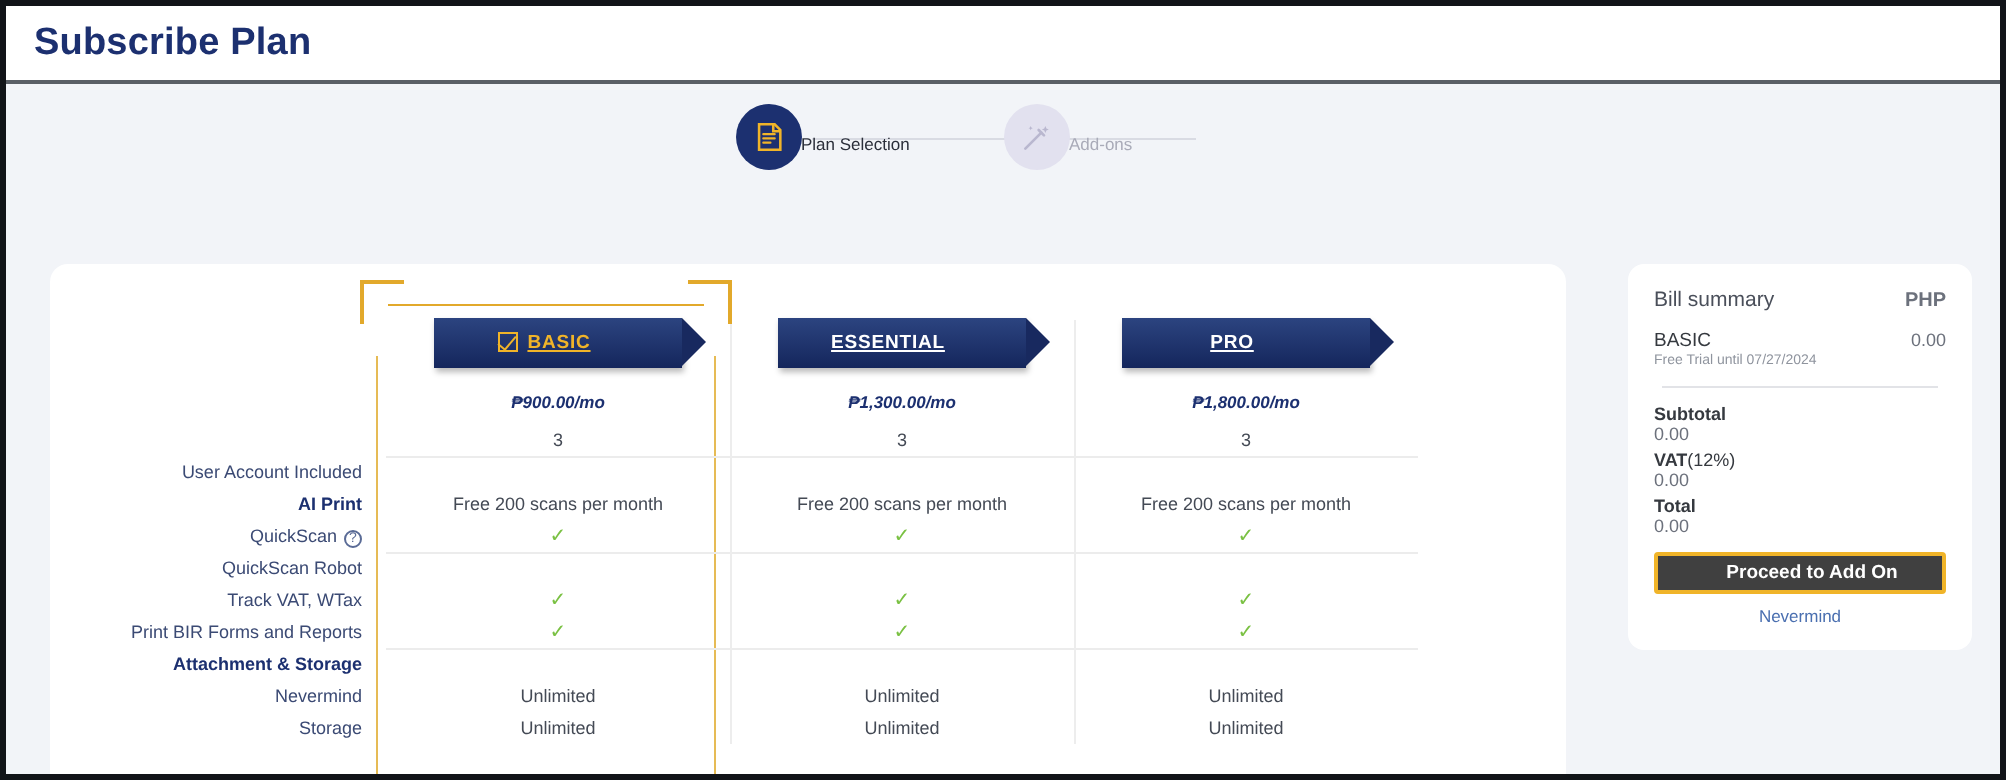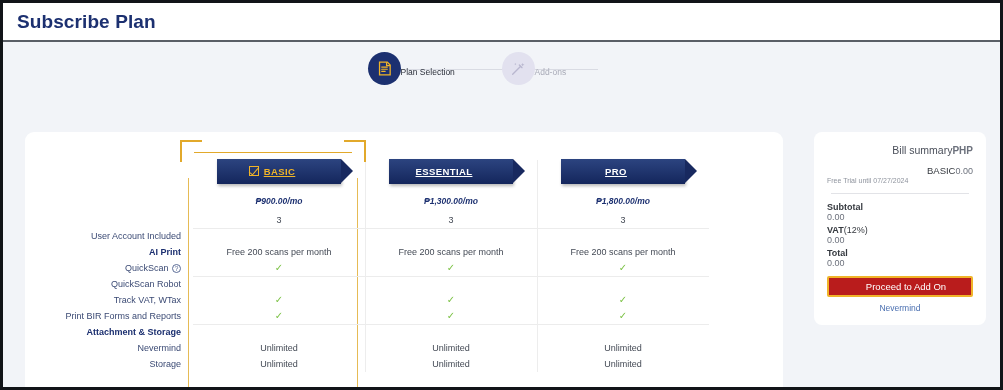--- a/index.html
+++ b/index.html
@@ -259,21 +259,21 @@
     position: absolute;
     right: 14px;
     top: 90px;
     width: 172px;
     background: #ffffff;
     border-radius: 8px;
     padding: 12px 13px 12px 13px;
   }
   .bill-row {
     display: flex;
-    justify-content: flex-end;
+    justify-content: space-between;
     align-items: baseline;
   }
   .bill-title { font-size: 10.5px; color: #4a4f5a; }
   .bill-cur { font-size: 10px; font-weight: bold; color: #6c717c; }
   .bill-plan { font-size: 9.5px; color: #35393f; margin-top: 9px; }
   .bill-plan-amt { font-size: 9px; color: #6c717c; }
   .bill-trial { font-size: 7px; color: #8f949e; margin-top: 1px; }
   .bill-hr {
     height: 1px; background: #e2e3e7;
     margin: 9px 4px 8px 4px;
@@ -282,26 +282,26 @@
     display: flex; justify-content: space-between;
     font-size: 9px; margin-bottom: 3px; flex-direction: column;
   }
   .bill-line .lbl { color: #35393f; }
   .bill-line .lbl b { font-weight: bold; }
   .bill-line .val { color: #6c717c; }
 
   .proceed-btn {
     margin-top: 8px;
     height: 21px;
-    background: #b91c1c;
+    background: #404040;
     border: 2px solid #f0b429;
     border-radius: 2px;
     color: #ffffff;
     font-size: 9.5px;
-    font-weight: normal;
+    font-weight: bold;
     display: flex;
     align-items: center;
     justify-content: center;
     cursor: pointer;
     padding-left: 12px;
   }
   .nevermind {
     margin-top: 6px;
     text-align: center;
     font-size: 8.5px;

